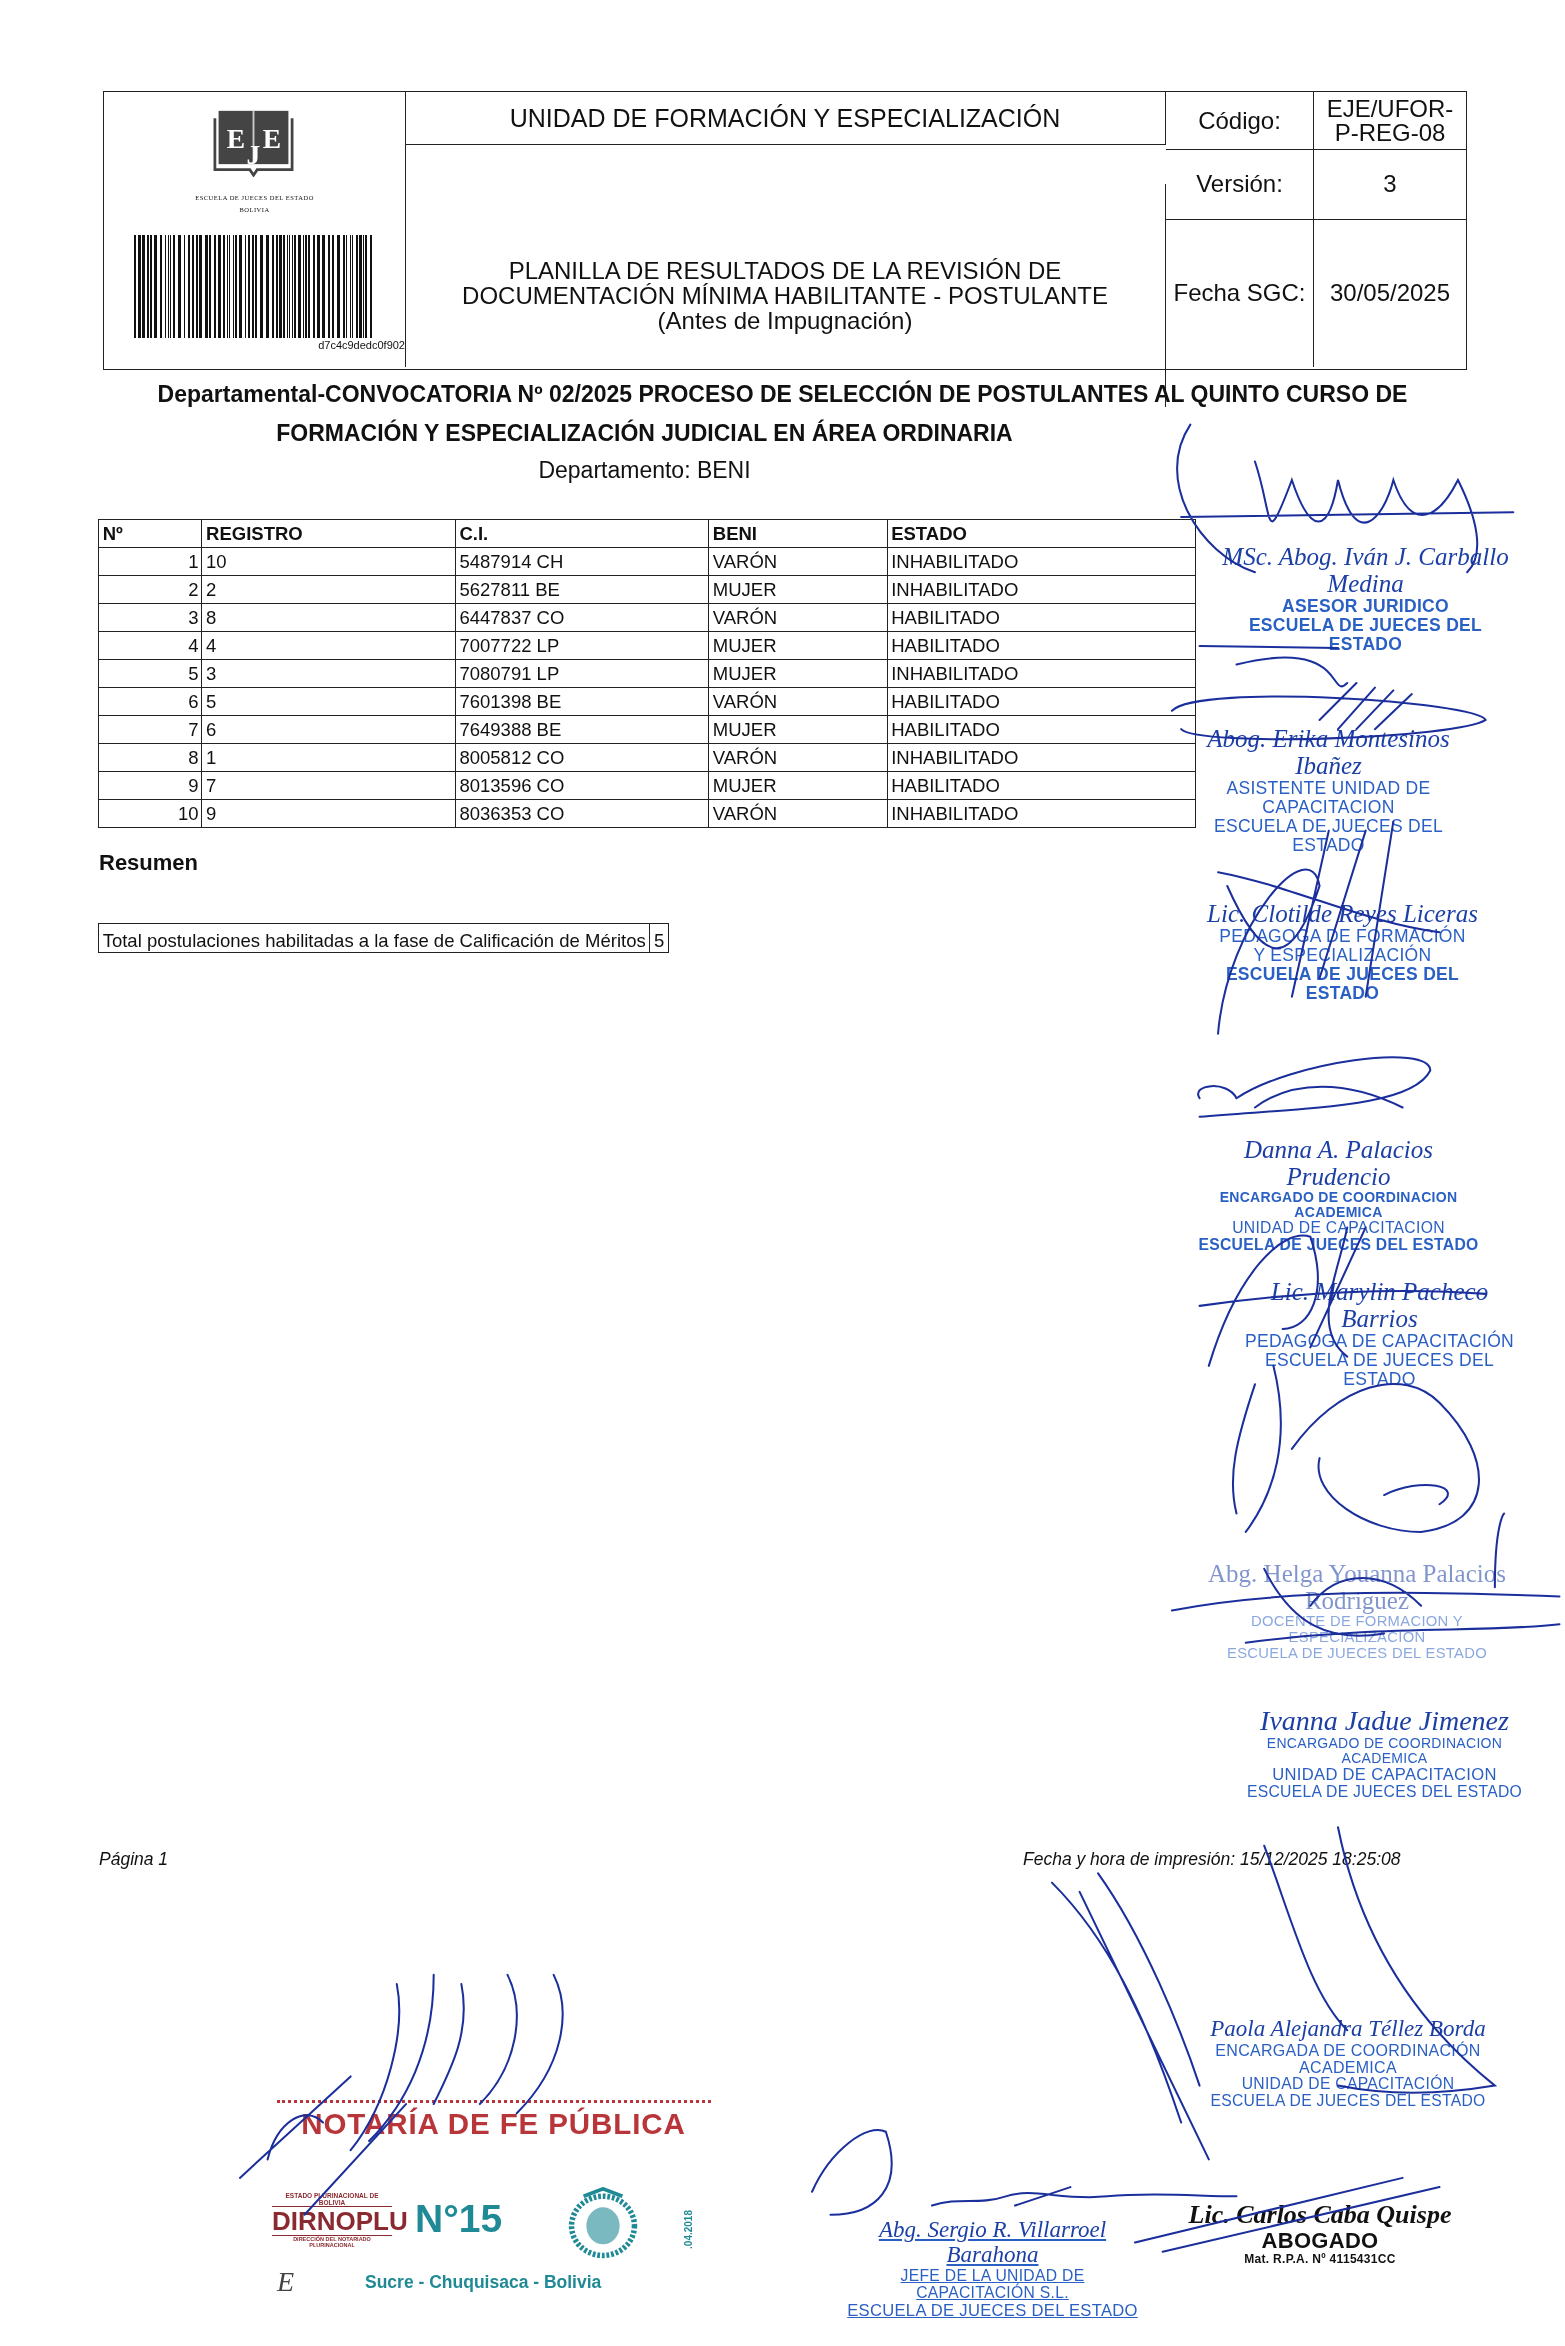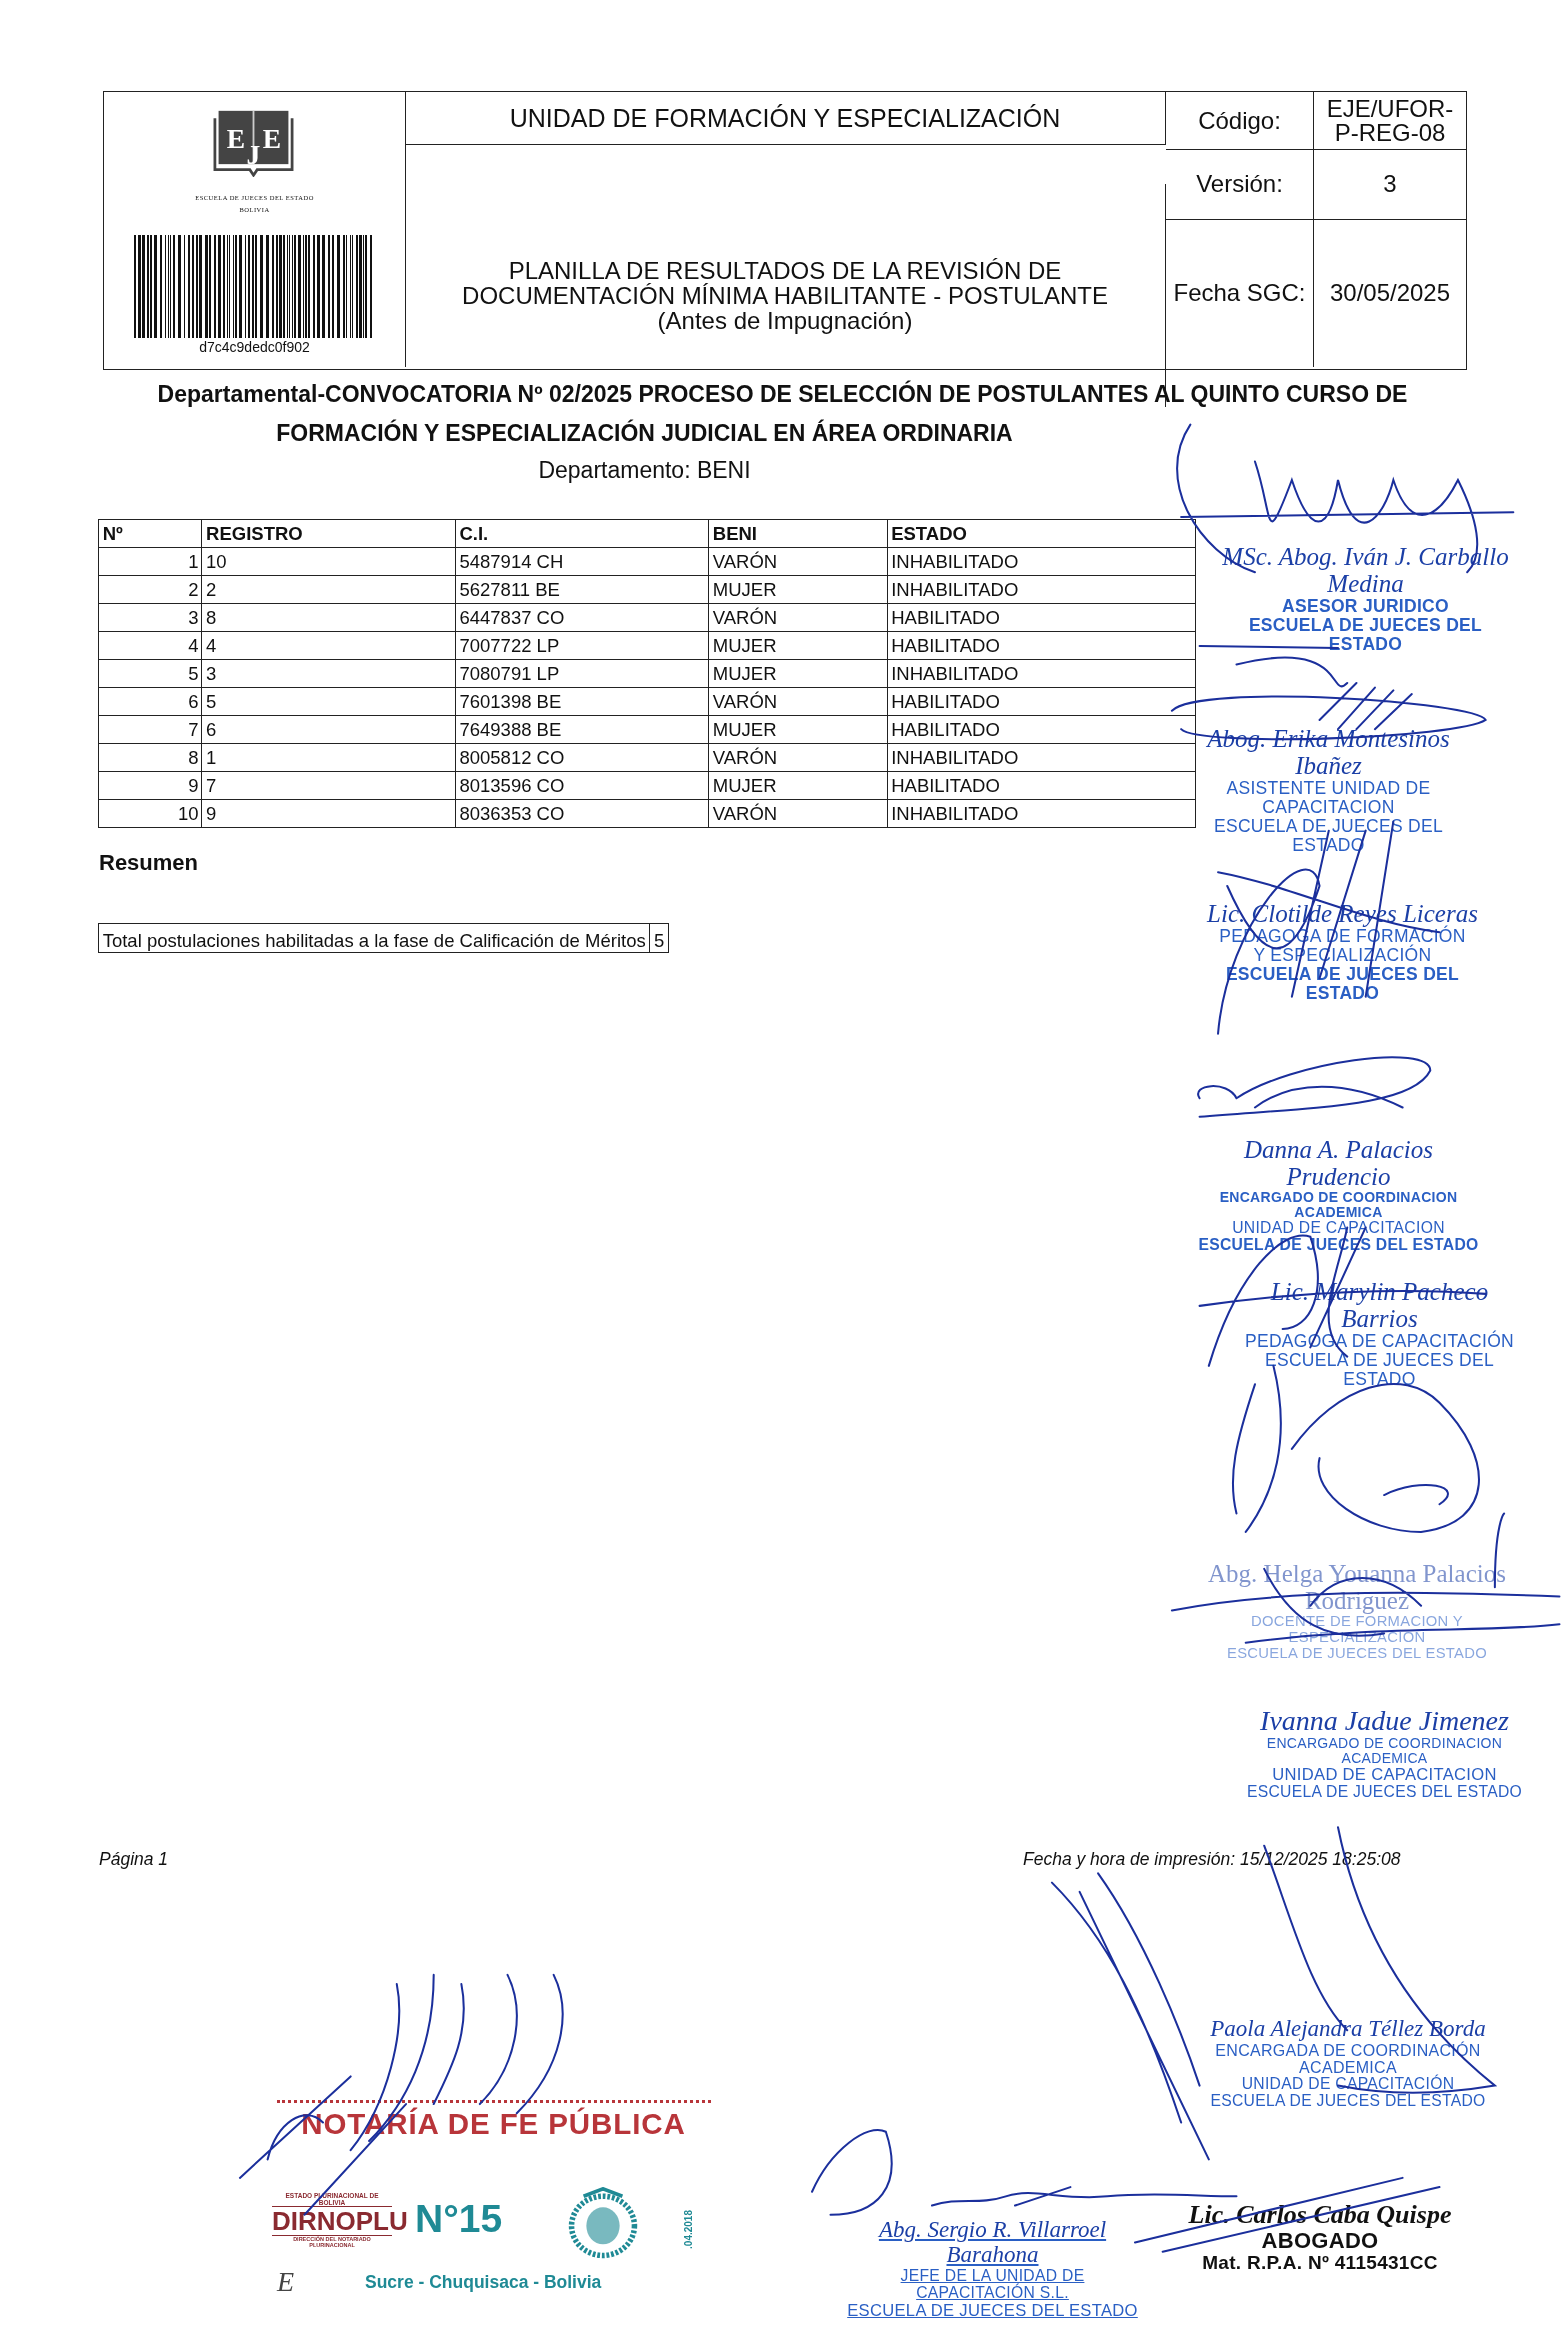--- a/index.html
+++ b/index.html
@@ -14,21 +14,21 @@
   .meta{position:absolute;left:1062px;width:300px;display:flex;}
   .meta .k{width:147px;border-right:1.8px solid #222;display:flex;align-items:center;justify-content:center;font-size:24px;}
   .meta .v{flex:1;display:flex;align-items:center;justify-content:center;font-size:24px;text-align:center;line-height:24px;}
   .meta1{top:0;height:57px;border-bottom:1.8px solid #222;}
   .meta2{top:57px;height:70px;border-bottom:1.8px solid #222;}
   .meta3{top:127px;height:148px;}
   .logo{position:absolute;left:109px;top:16.6px;width:81px;height:68px;}
   .logo-text{position:absolute;left:0;width:301px;text-align:center;font-family:"Liberation Serif",serif;font-size:6.5px;letter-spacing:0.5px;}
   .barcode{position:absolute;left:29.5px;top:143px;width:245px;height:103px;display:flex;align-items:stretch;gap:0;}
   .barcode span{display:block;background:#111;height:100%;}
-  .barcode-txt{position:absolute;left:0;width:301px;top:247px;text-align:center;font-size:14px;}
+  .barcode-txt{position:absolute;left:0;width:301px;top:247px;text-align:right;font-size:11px;}
   
   .title{position:absolute;left:0;width:1565px;text-align:center;font-weight:bold;font-size:23px;}
   
   table.main{position:absolute;left:98px;top:519px;border-collapse:collapse;font-size:18.5px;}
   table.main td,table.main th{border:1.4px solid #222;padding:0 3.7px;height:27px;line-height:27px;font-weight:normal;text-align:left;vertical-align:bottom;}
   table.main th{font-weight:bold;height:26px;}
   table.main td.num{text-align:right;padding-right:2.8px;}
   .resumen{position:absolute;left:99px;top:850px;font-size:22px;font-weight:bold;}
   table.sum{position:absolute;left:98px;top:923px;border-collapse:collapse;font-size:18.5px;}
   table.sum td{border:1.4px solid #222;height:28px;padding:0 3.7px;vertical-align:bottom;}
@@ -345,21 +345,21 @@
   <div class="ln" style="font-size:15.7px;">ESCUELA DE JUECES DEL ESTADO</div>
 </div>
 <div class="stamp" style="left:840px;top:2218px;width:305px;text-decoration:underline;">
   <div class="nm" style="font-size:23px;">Abg. Sergio R. Villarroel Barahona</div>
   <div class="ln" style="font-size:15.7px;">JEFE DE LA UNIDAD DE CAPACITACIÓN S.L.</div>
   <div class="ln" style="font-size:16.6px;">ESCUELA DE JUECES DEL ESTADO</div>
 </div>
 <div class="stamp" style="left:1163px;top:2201px;width:314px;color:#111;">
   <div class="nm" style="color:#111;font-weight:bold;font-size:26px;">Lic. Carlos Caba Quispe</div>
   <div class="ln" style="font-weight:bold;font-size:22px;">ABOGADO</div>
-  <div class="ln" style="font-weight:bold;font-size:19px;">Mat. R.P.A. Nº 4115431CC</div>
+  <div class="ln" style="font-weight:bold;font-size:12px;">Mat. R.P.A. Nº 4115431CC</div>
 </div>
 
 <div class="notary" style="left:263px;top:2100px;width:461px;">
   <div style="border-top:3.7px dotted #b8353a;width:434px;margin:0 auto 3.7px;"></div>
   <div style="font-weight:bold;font-size:29.5px;color:#b8353a;letter-spacing:0.9px;">NOTARÍA DE FE PÚBLICA</div>
 </div>
 <div class="abs" style="left:272px;top:2192px;width:120px;text-align:center;color:#8a2a30;">
   <div style="font-size:6.5px;font-weight:bold;border-bottom:1.8px solid #8a2a30;">ESTADO PLURINACIONAL DE BOLIVIA</div>
   <div style="font-size:26px;font-weight:bold;line-height:28px;">DIRNOPLU</div>
   <div style="font-size:5.5px;font-weight:bold;border-top:1.8px solid #8a2a30;">DIRECCIÓN DEL NOTARIADO PLURINACIONAL</div>

